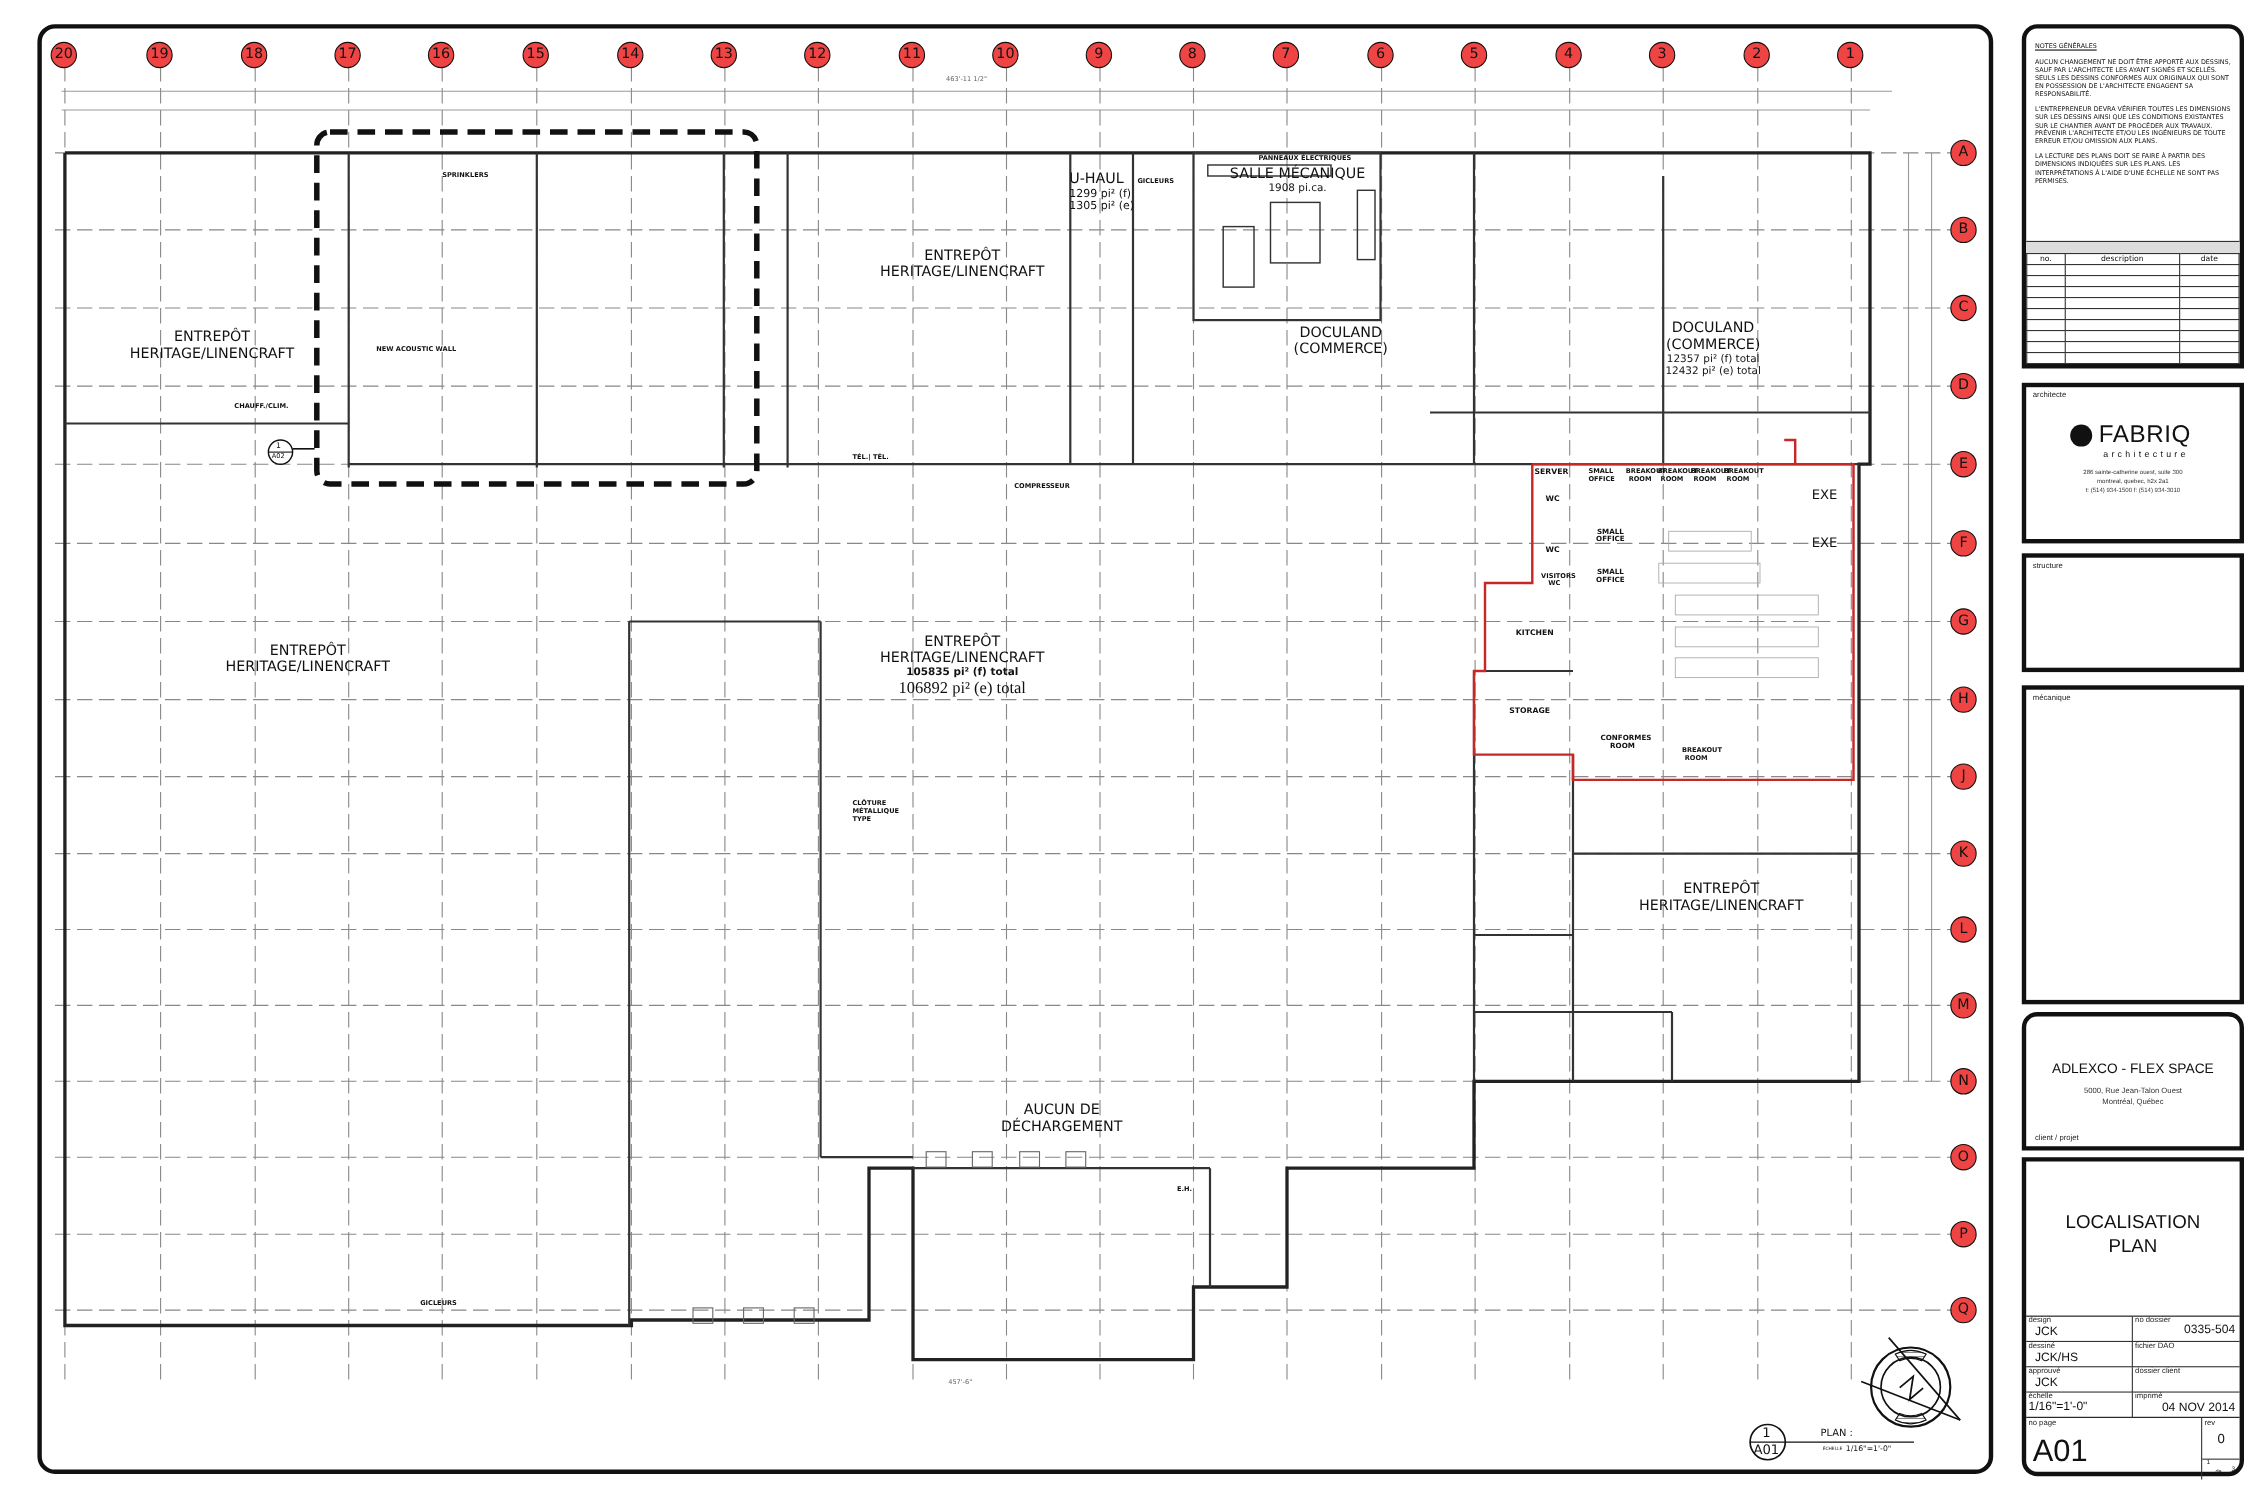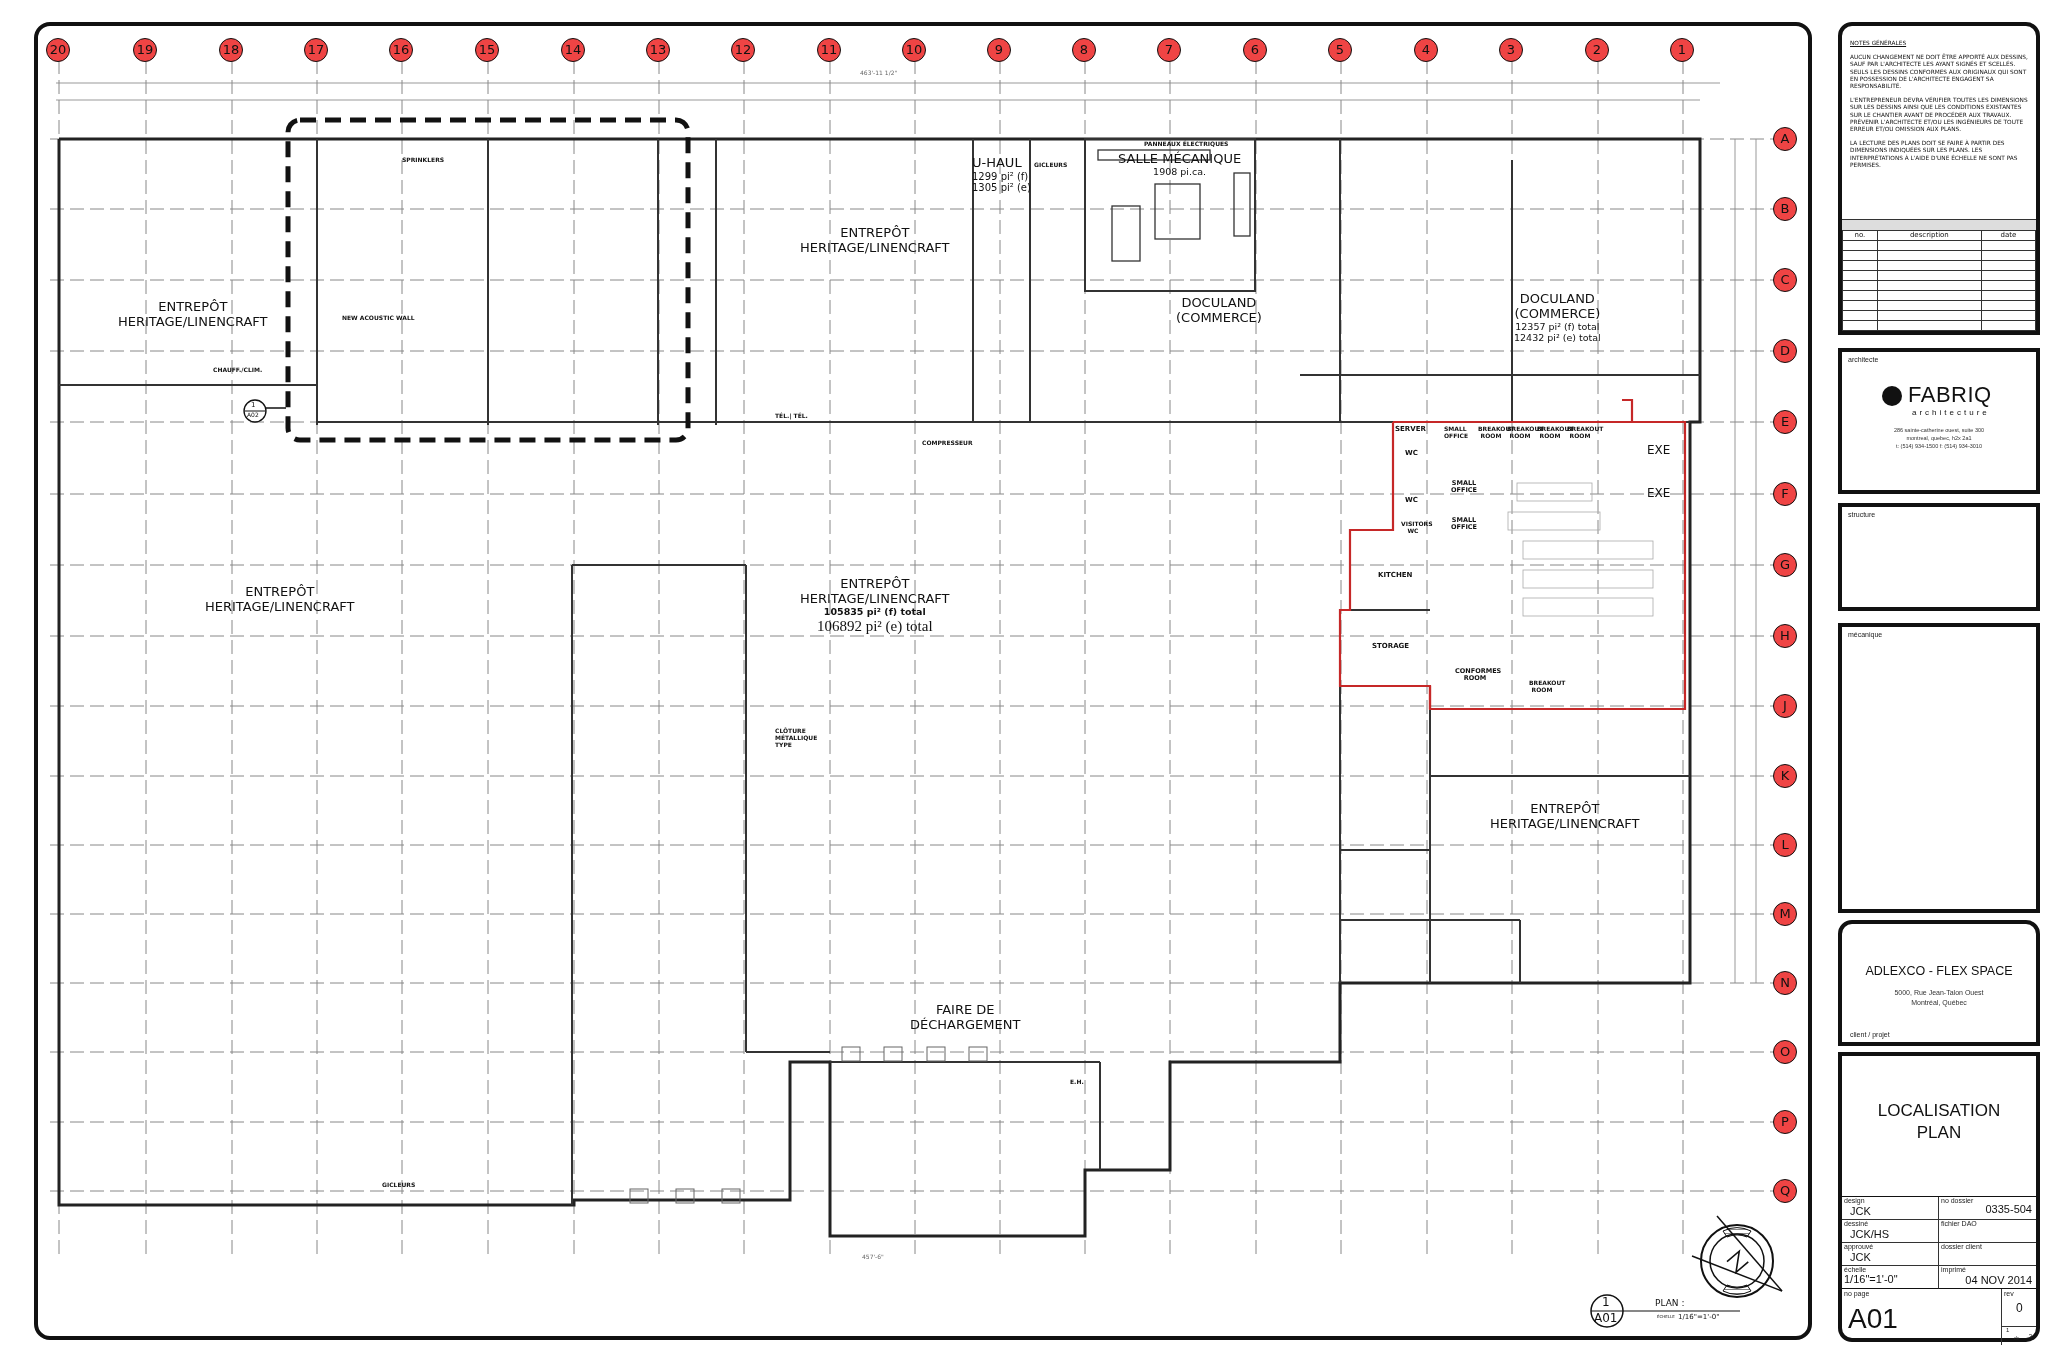--- a/index.html
+++ b/index.html
@@ -246,21 +246,21 @@
   <div>DOCULAND</div>
   <div>(COMMERCE)</div>
 </div>
 <div class="lbl big" style="left:1514px;top:292px;">
   <div>DOCULAND</div>
   <div>(COMMERCE)</div>
   <div style="font-size:9.5px;">12357 pi² (f) total</div>
   <div style="font-size:9.5px;">12432 pi² (e) total</div>
 </div>
 <div class="lbl big" style="left:910px;top:1003px;">
-  <div>FAIRE DE</div>
+  <div>AUCUN DE</div>
   <div>DÉCHARGEMENT</div>
 </div>
 
 <div class="lbl sm" style="left:402px;top:157px;">SPRINKLERS</div>
 <div class="lbl sm" style="left:342px;top:315px;">NEW ACOUSTIC WALL</div>
 <div class="lbl sm" style="left:213px;top:367px;">CHAUFF./CLIM.</div>
 <div class="lbl sm" style="left:775px;top:413px;">TÉL.| TÉL.</div>
 <div class="lbl sm" style="left:922px;top:440px;">COMPRESSEUR</div>
 <div class="lbl sm" style="left:775px;top:728px;white-space:normal;width:38px;text-align:left;">CLÔTURE MÉTALLIQUE TYPE</div>
 <div class="lbl sm" style="left:382px;top:1182px;">GICLEURS</div>

